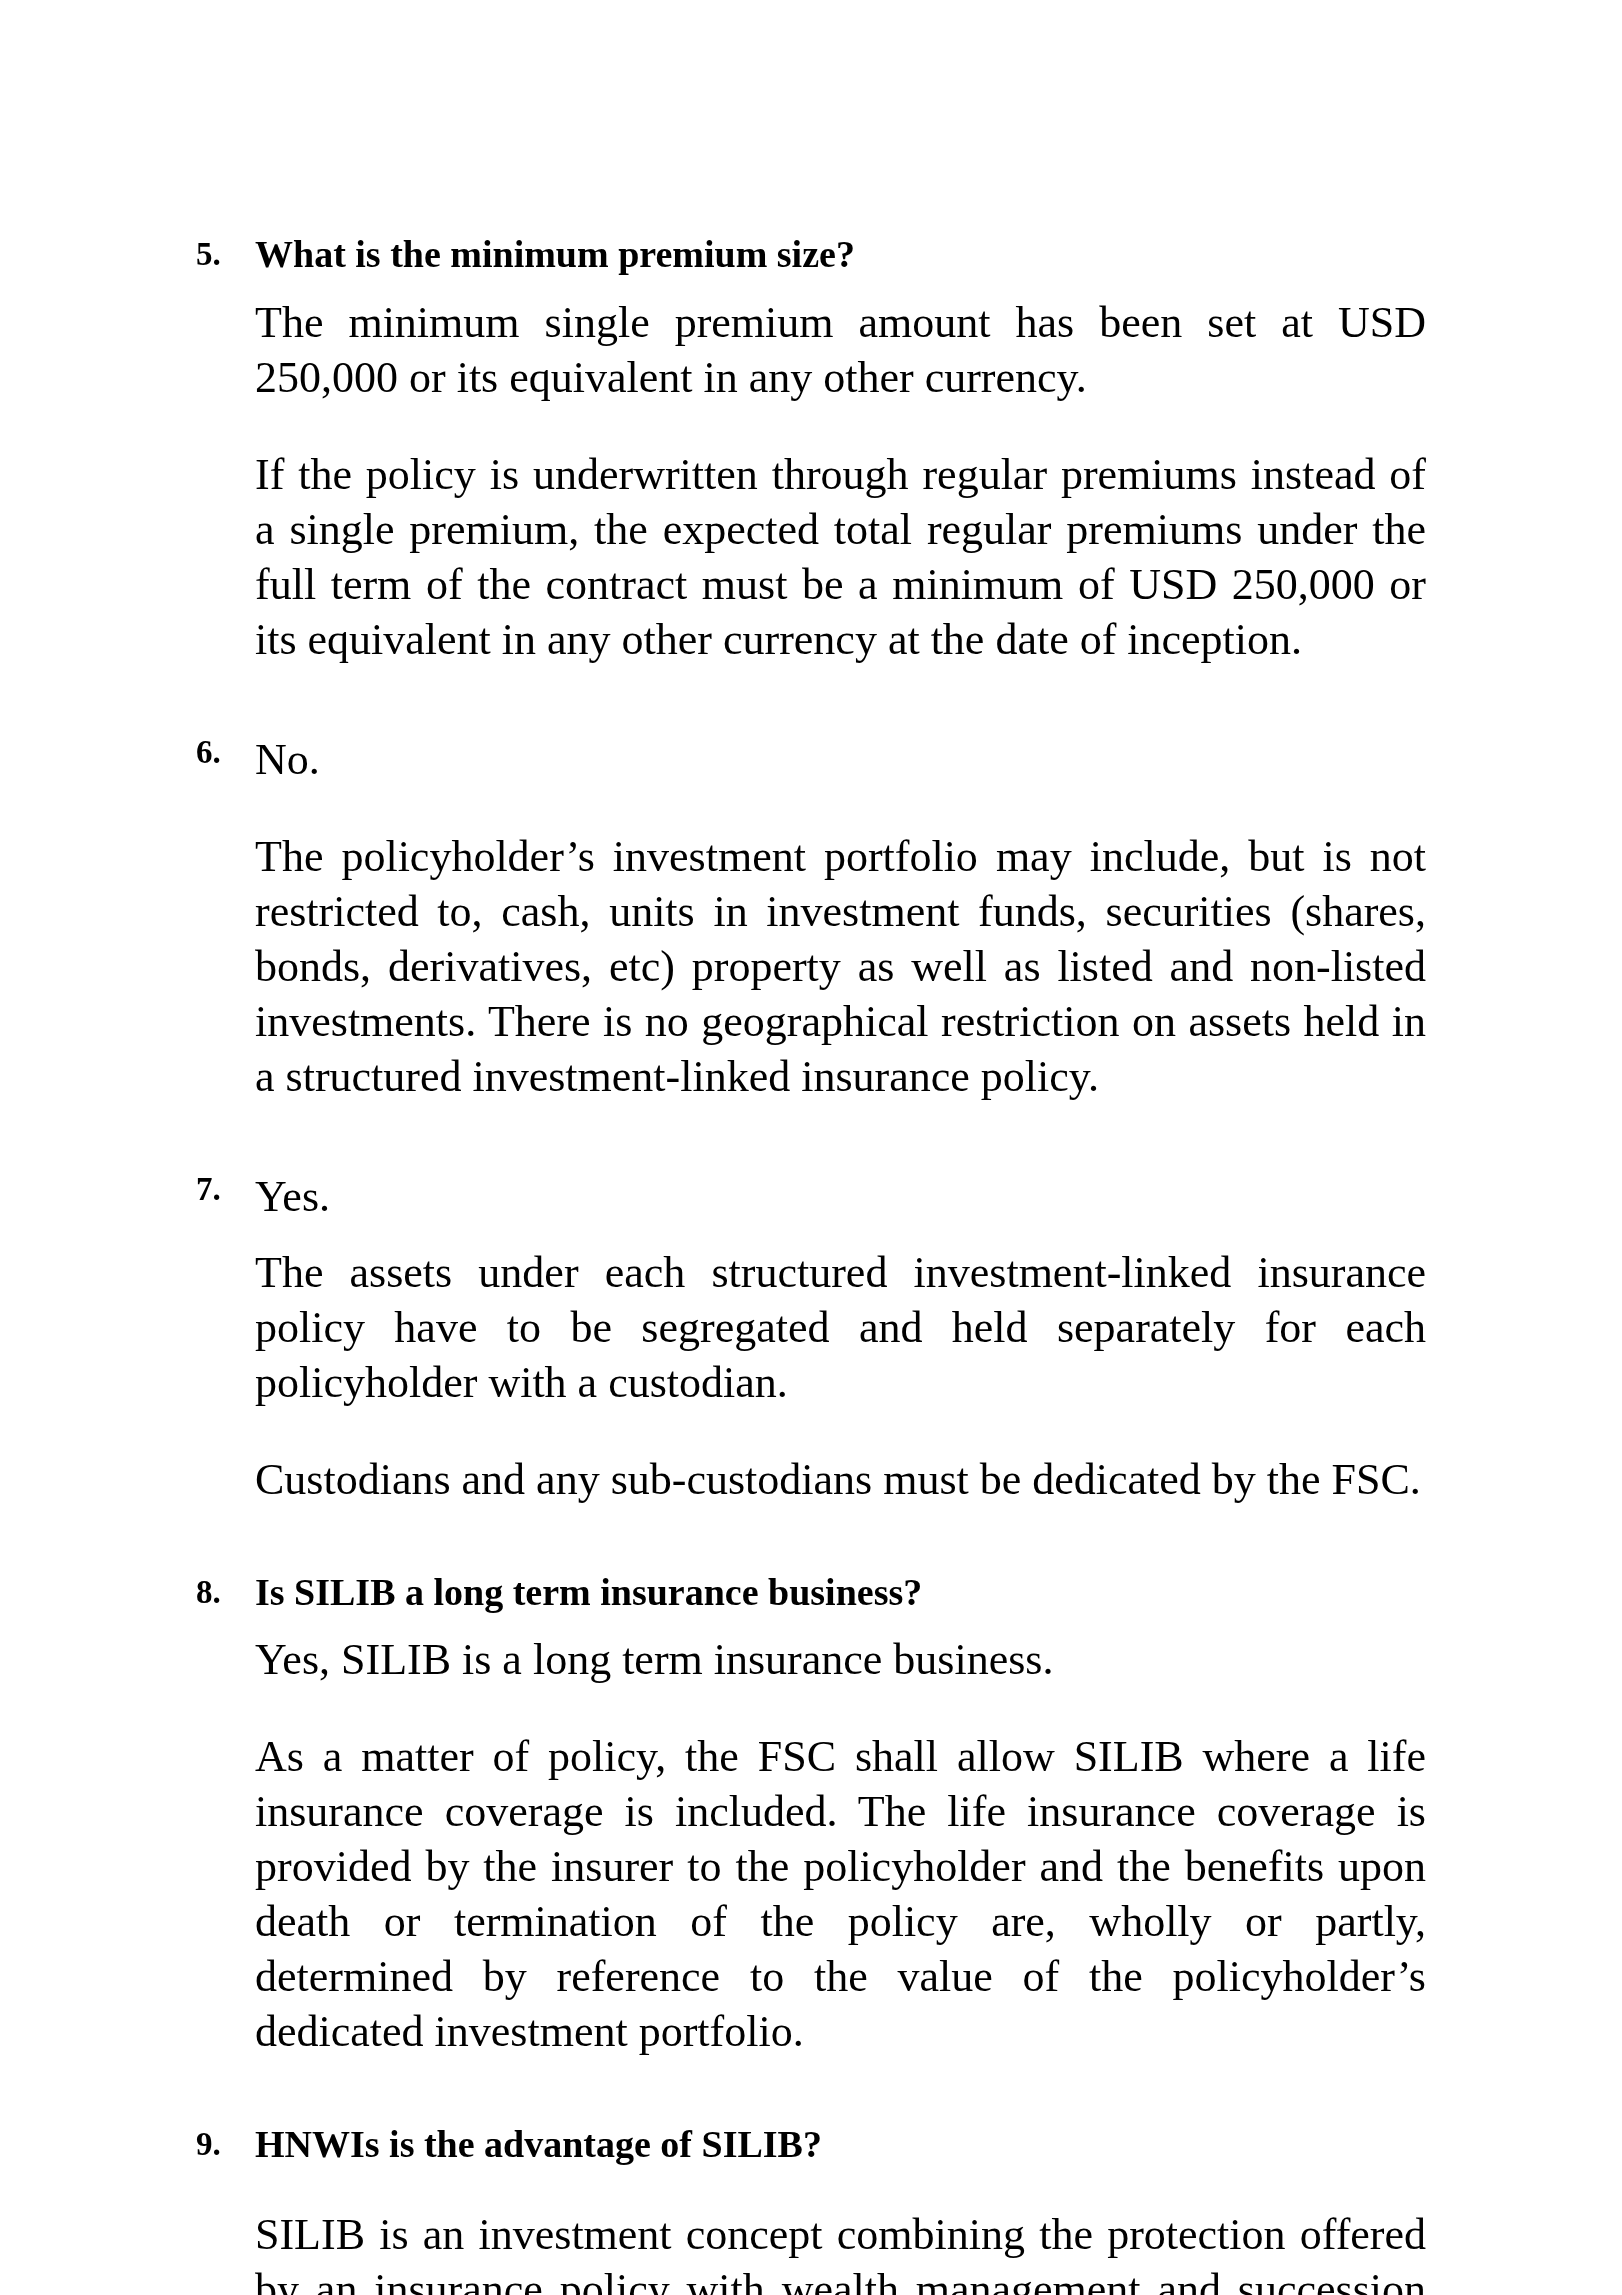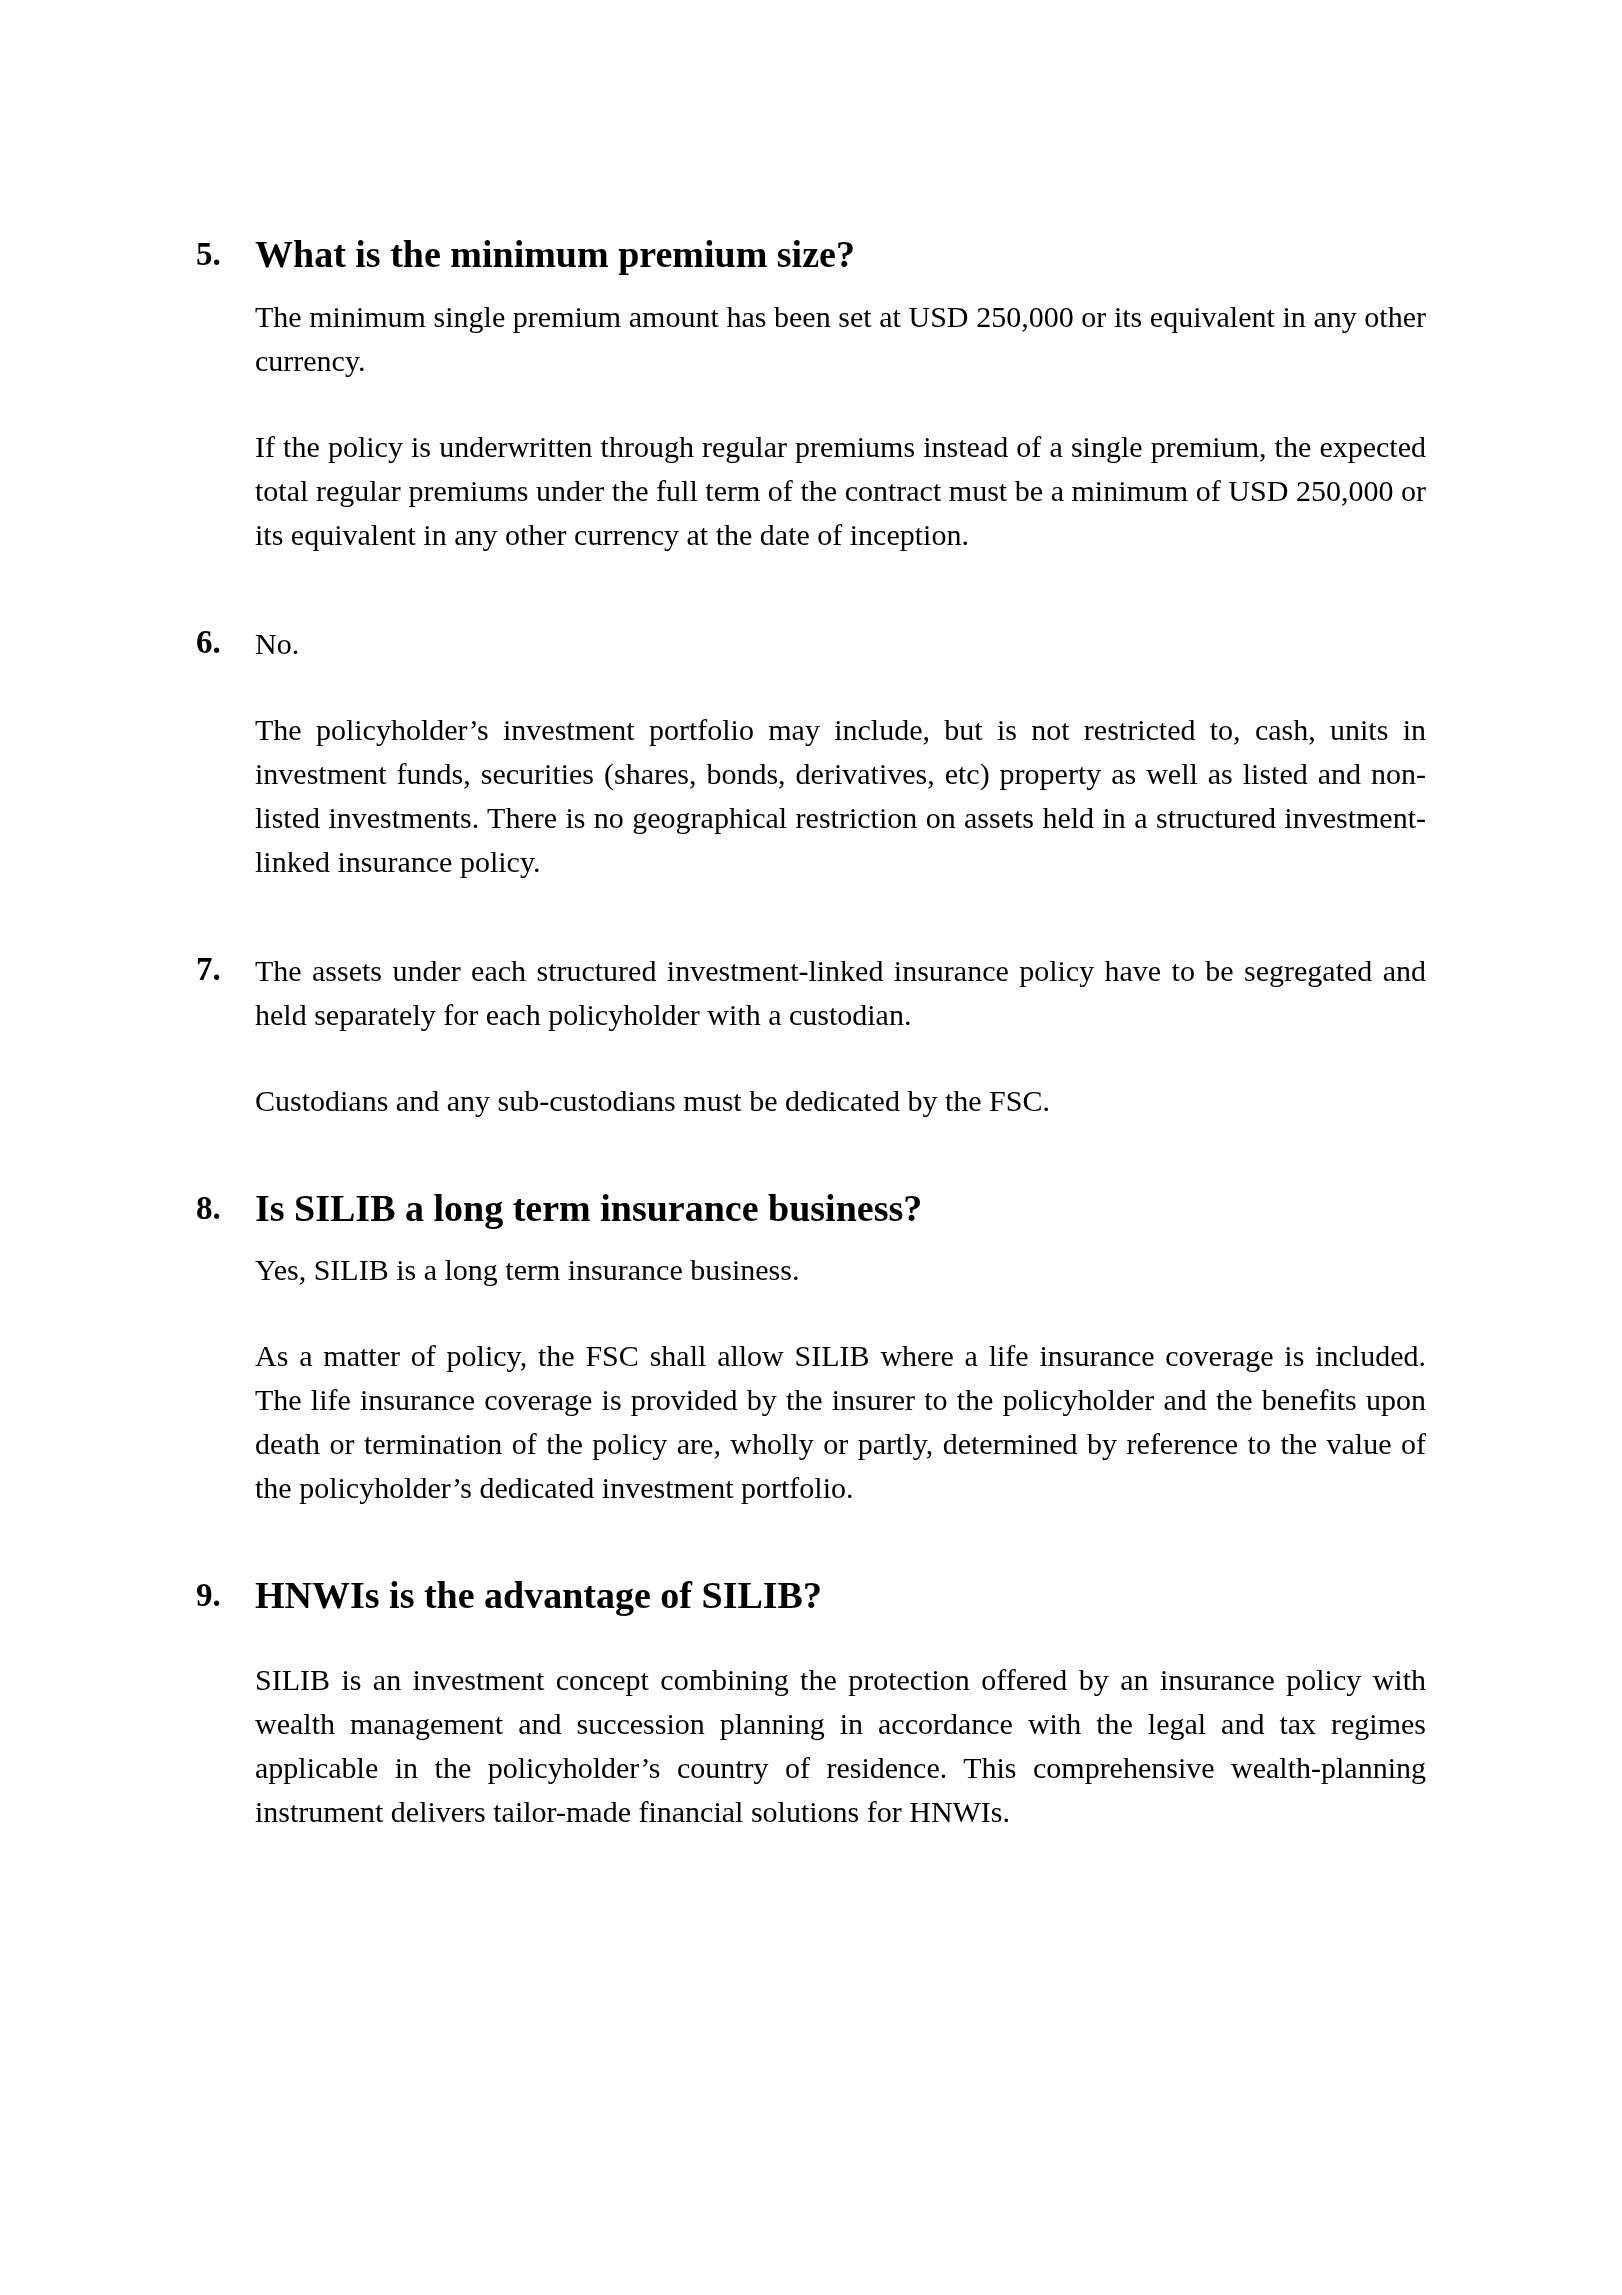--- a/index.html
+++ b/index.html
@@ -36,22 +36,22 @@
   .question {
     margin: 0 0 19.6px 0;
     font-size: 38px;
     line-height: 41px;
     font-weight: bold;
     text-align: justify;
     text-justify: inter-word;
   }
   .answer {
     margin: 0 0 21px 0;
-    font-size: 30px;
-    line-height: 44px;
+    font-size: 44px;
+    line-height: 55px;
     text-align: justify;
     text-justify: inter-word;
   }
   .answer:last-child { margin-bottom: 0; margin-top: 42px; }
 </style>
 </head>
 <body>
 
 <div class="page">
 
@@ -68,20 +68,21 @@
     <div class="num">6.</div>
     <div class="content">
       <p class="answer">No.</p>
       <p class="answer">The policyholder’s investment portfolio may include, but is not restricted to, cash, units in investment funds, securities (shares, bonds, derivatives, etc) property as well as listed and non-listed investments. There is no geographical restriction on assets held in a structured investment-linked insurance policy.</p>
     </div>
   </div>
 
   <div class="faq-item">
     <div class="num">7.</div>
     <div class="content">
+      <p class="answer">Yes.</p>
       <p class="answer">The assets under each structured investment-linked insurance policy have to be segregated and held separately for each policyholder with a custodian.</p>
       <p class="answer">Custodians and any sub-custodians must be dedicated by the FSC.</p>
     </div>
   </div>
 
   <div class="faq-item">
     <div class="num">8.</div>
     <div class="content">
       <h2 class="question">Is SILIB a long term insurance business?</h2>
       <p class="answer">Yes, SILIB is a long term insurance business.</p>

